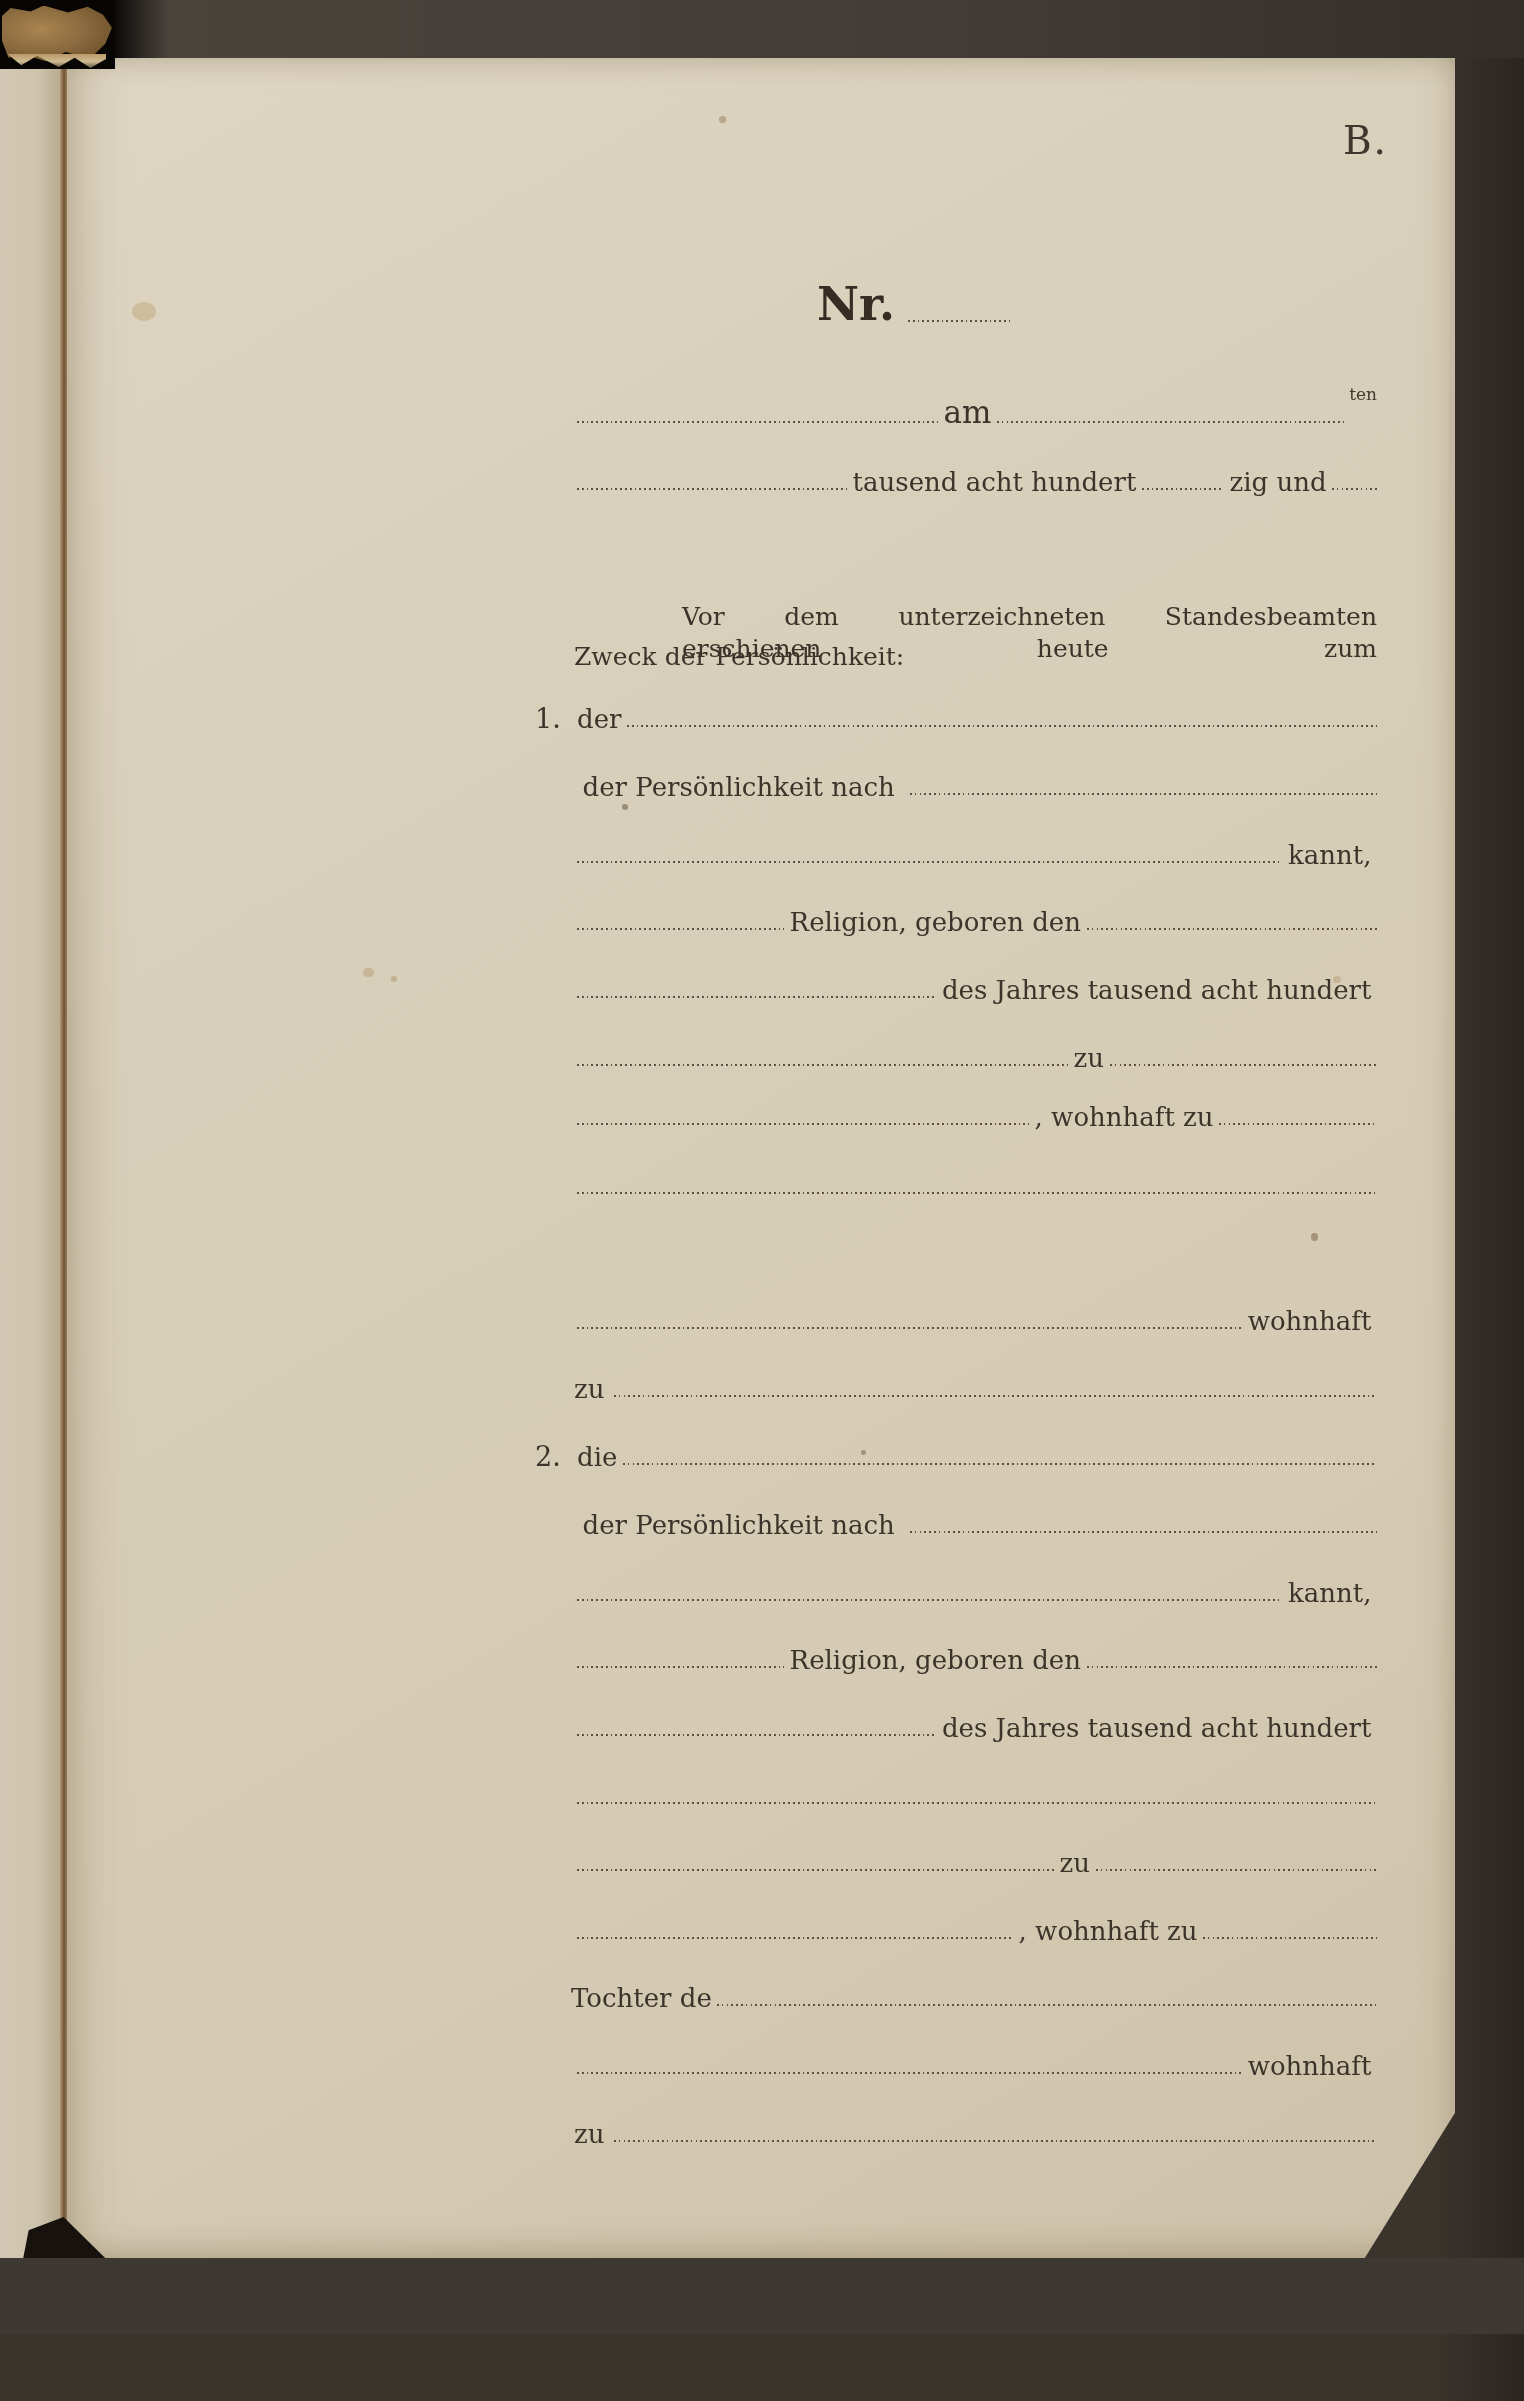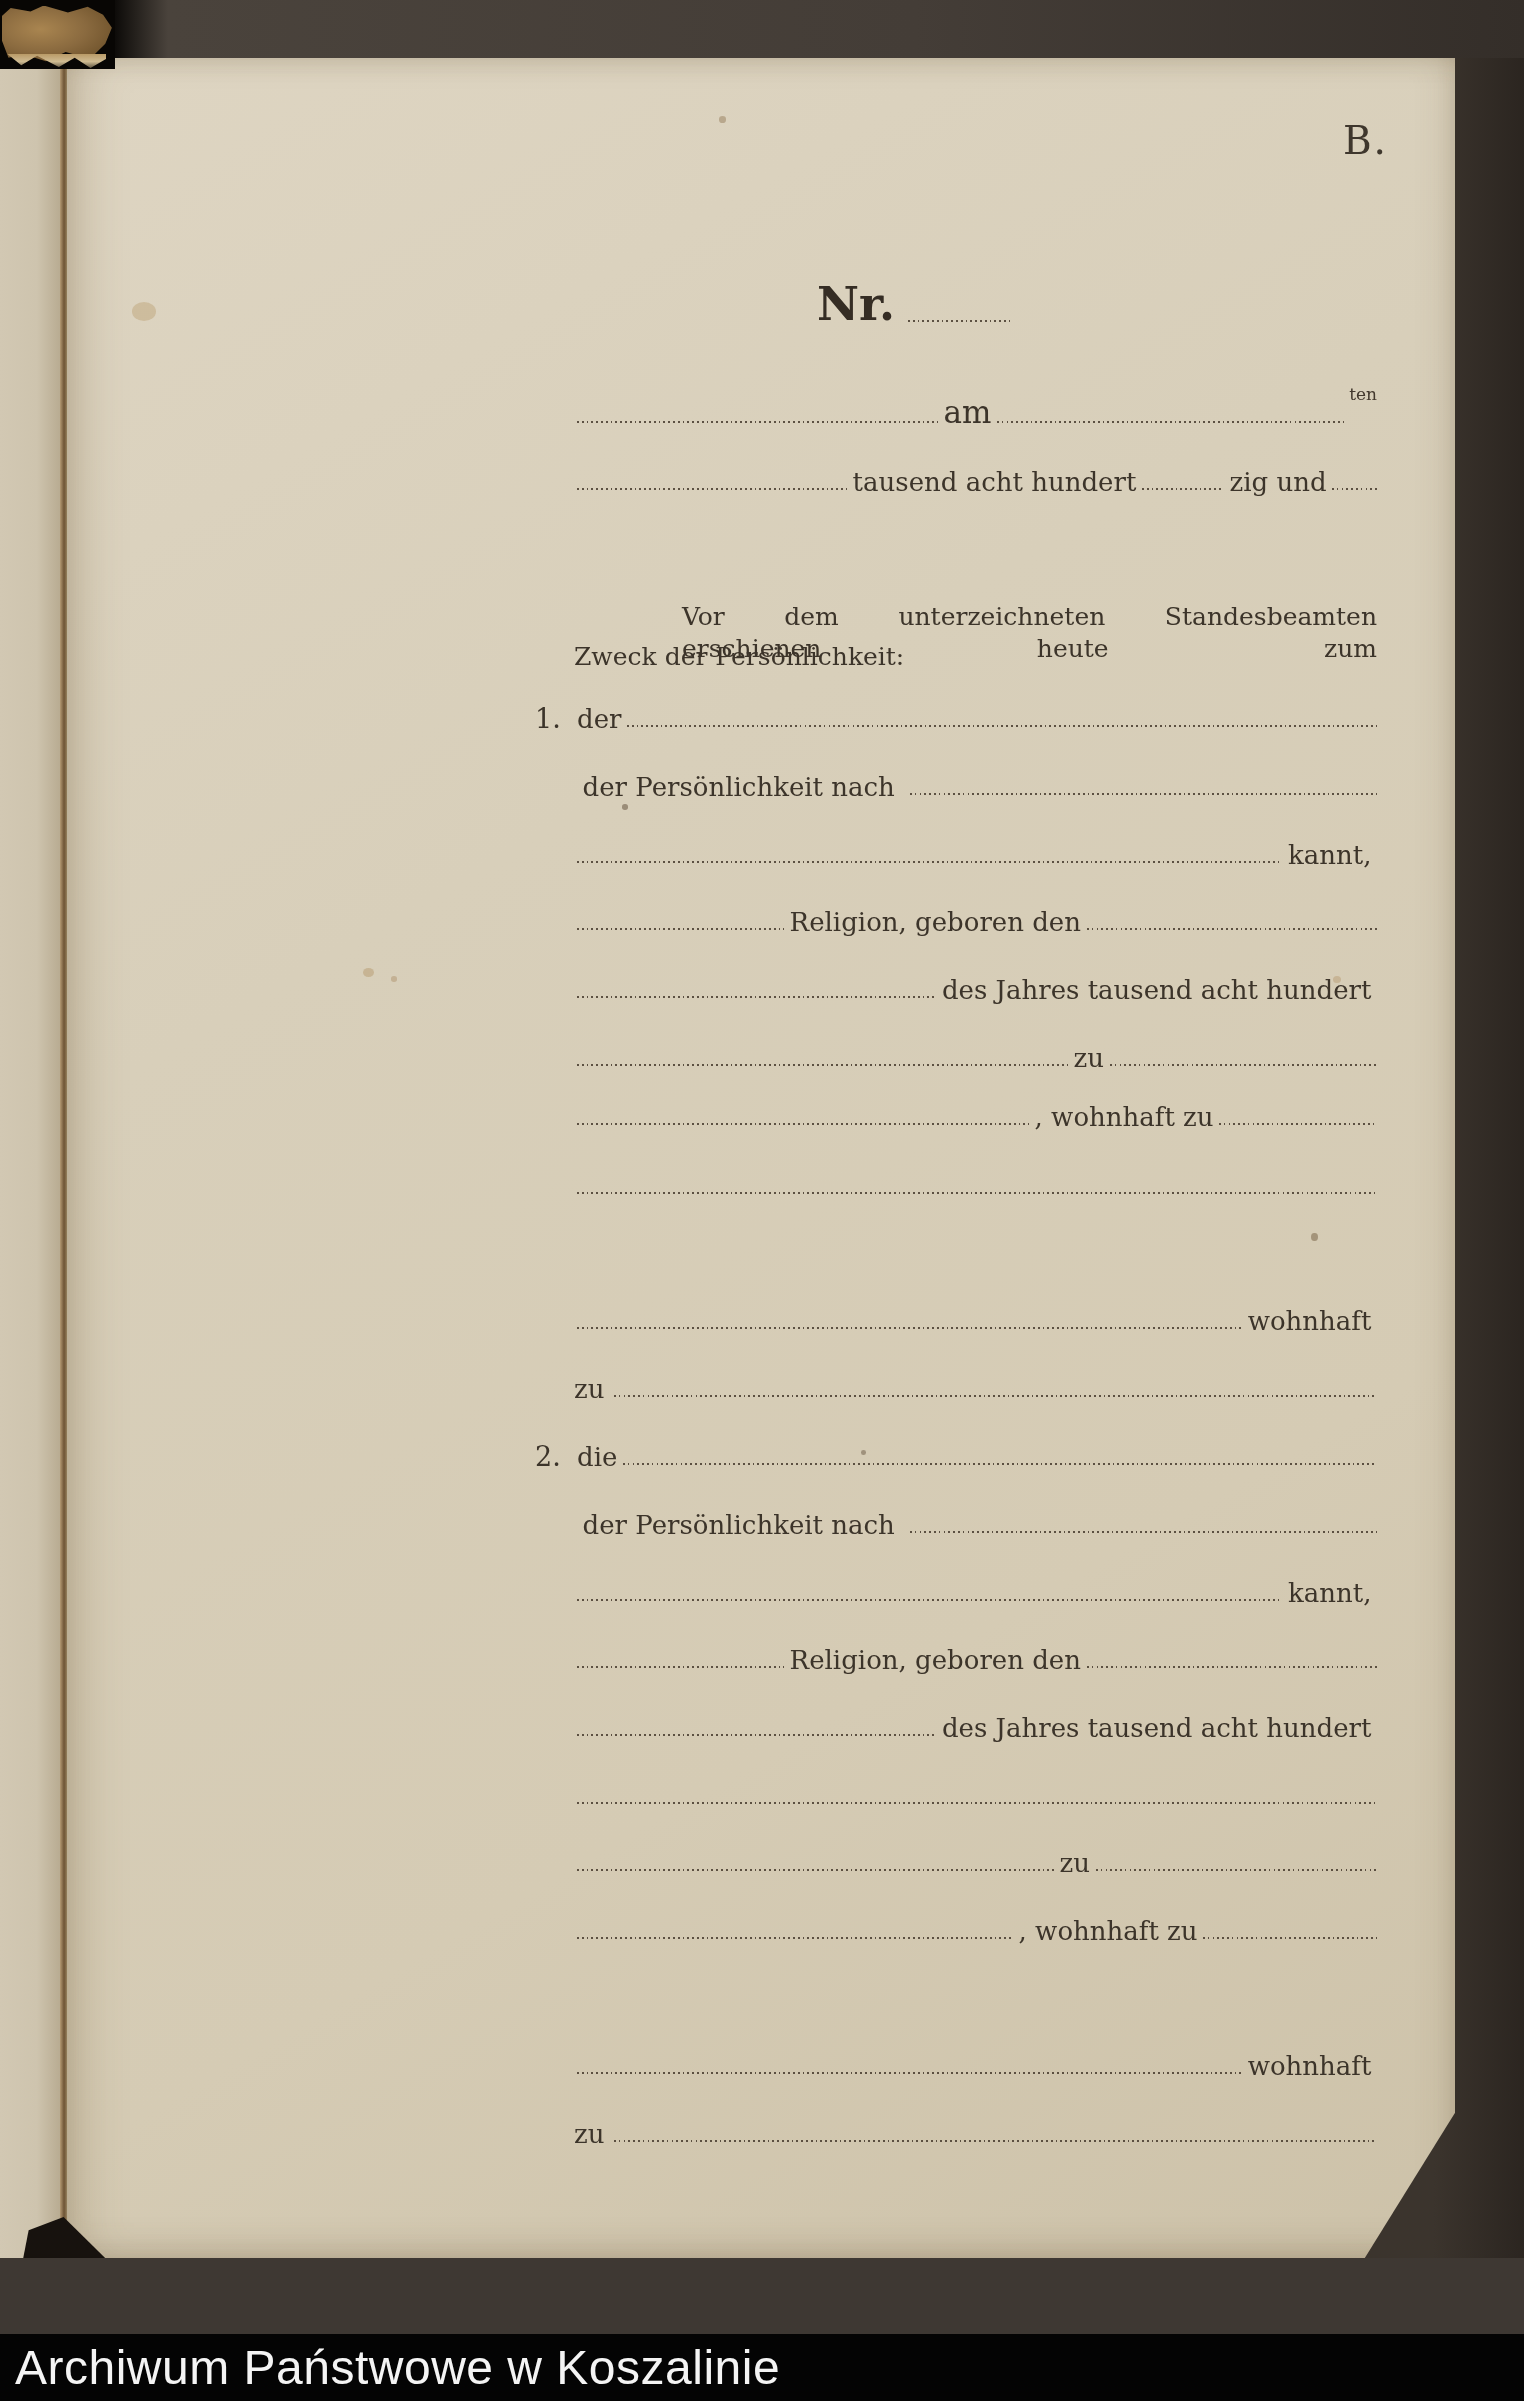--- a/index.html
+++ b/index.html
@@ -163,20 +163,24 @@
     <div class="row" style="left:510px;top:1775px;width:800px">
       <div class="dots" style="width:477px"></div>
       <span class="t">zu</span>
       <div class="dots grow"></div>
     </div>
     <div class="row" style="left:510px;top:1843px;width:800px">
       <div class="dots" style="width:436px"></div>
       <span class="t">, wohnhaft zu</span>
       <div class="dots grow"></div>
     </div>
+    <div class="row" style="left:504px;top:1910px;width:807px">
+      <span class="t" style="padding-left:0">Tochter de</span>
+      <div class="dots grow"></div>
+    </div>
     <div class="row" style="left:510px;top:1978px;width:800px">
       <div class="dots grow"></div>
       <span class="t">wohnhaft</span>
     </div>
     <div class="row" style="left:507px;top:2046px;width:803px">
       <span class="t" style="padding-left:0;padding-right:9.3px">zu</span>
       <div class="dots grow"></div>
     </div>
 
     <div class="fox" style="left:65px;top:244px;width:24px;height:18.6px;background:rgba(170,130,70,.28)"></div>
@@ -189,18 +193,15 @@
     <div class="fox" style="left:90,top:1536px;width:15px;height:11.2px;background:rgba(170,135,80,.22)"></div>
     <div class="fox" style="left:1266px;top:918px;width:8.4px;height:7.4px;background:rgba(160,120,65,.28)"></div>
   </div>
 
   <div class="stub-hole"></div>
   <div class="stub-paper"></div>
   <div class="stub-fiber"></div>
 
   <div class="spine-wedge"></div>
   <div class="band-bottom"></div>
-  <div class="footer-bar">
-    <span>Archiwum Państwowe w Koszalinie</span>
-  </div>
 
 </div>
 
 
 </body></html>

